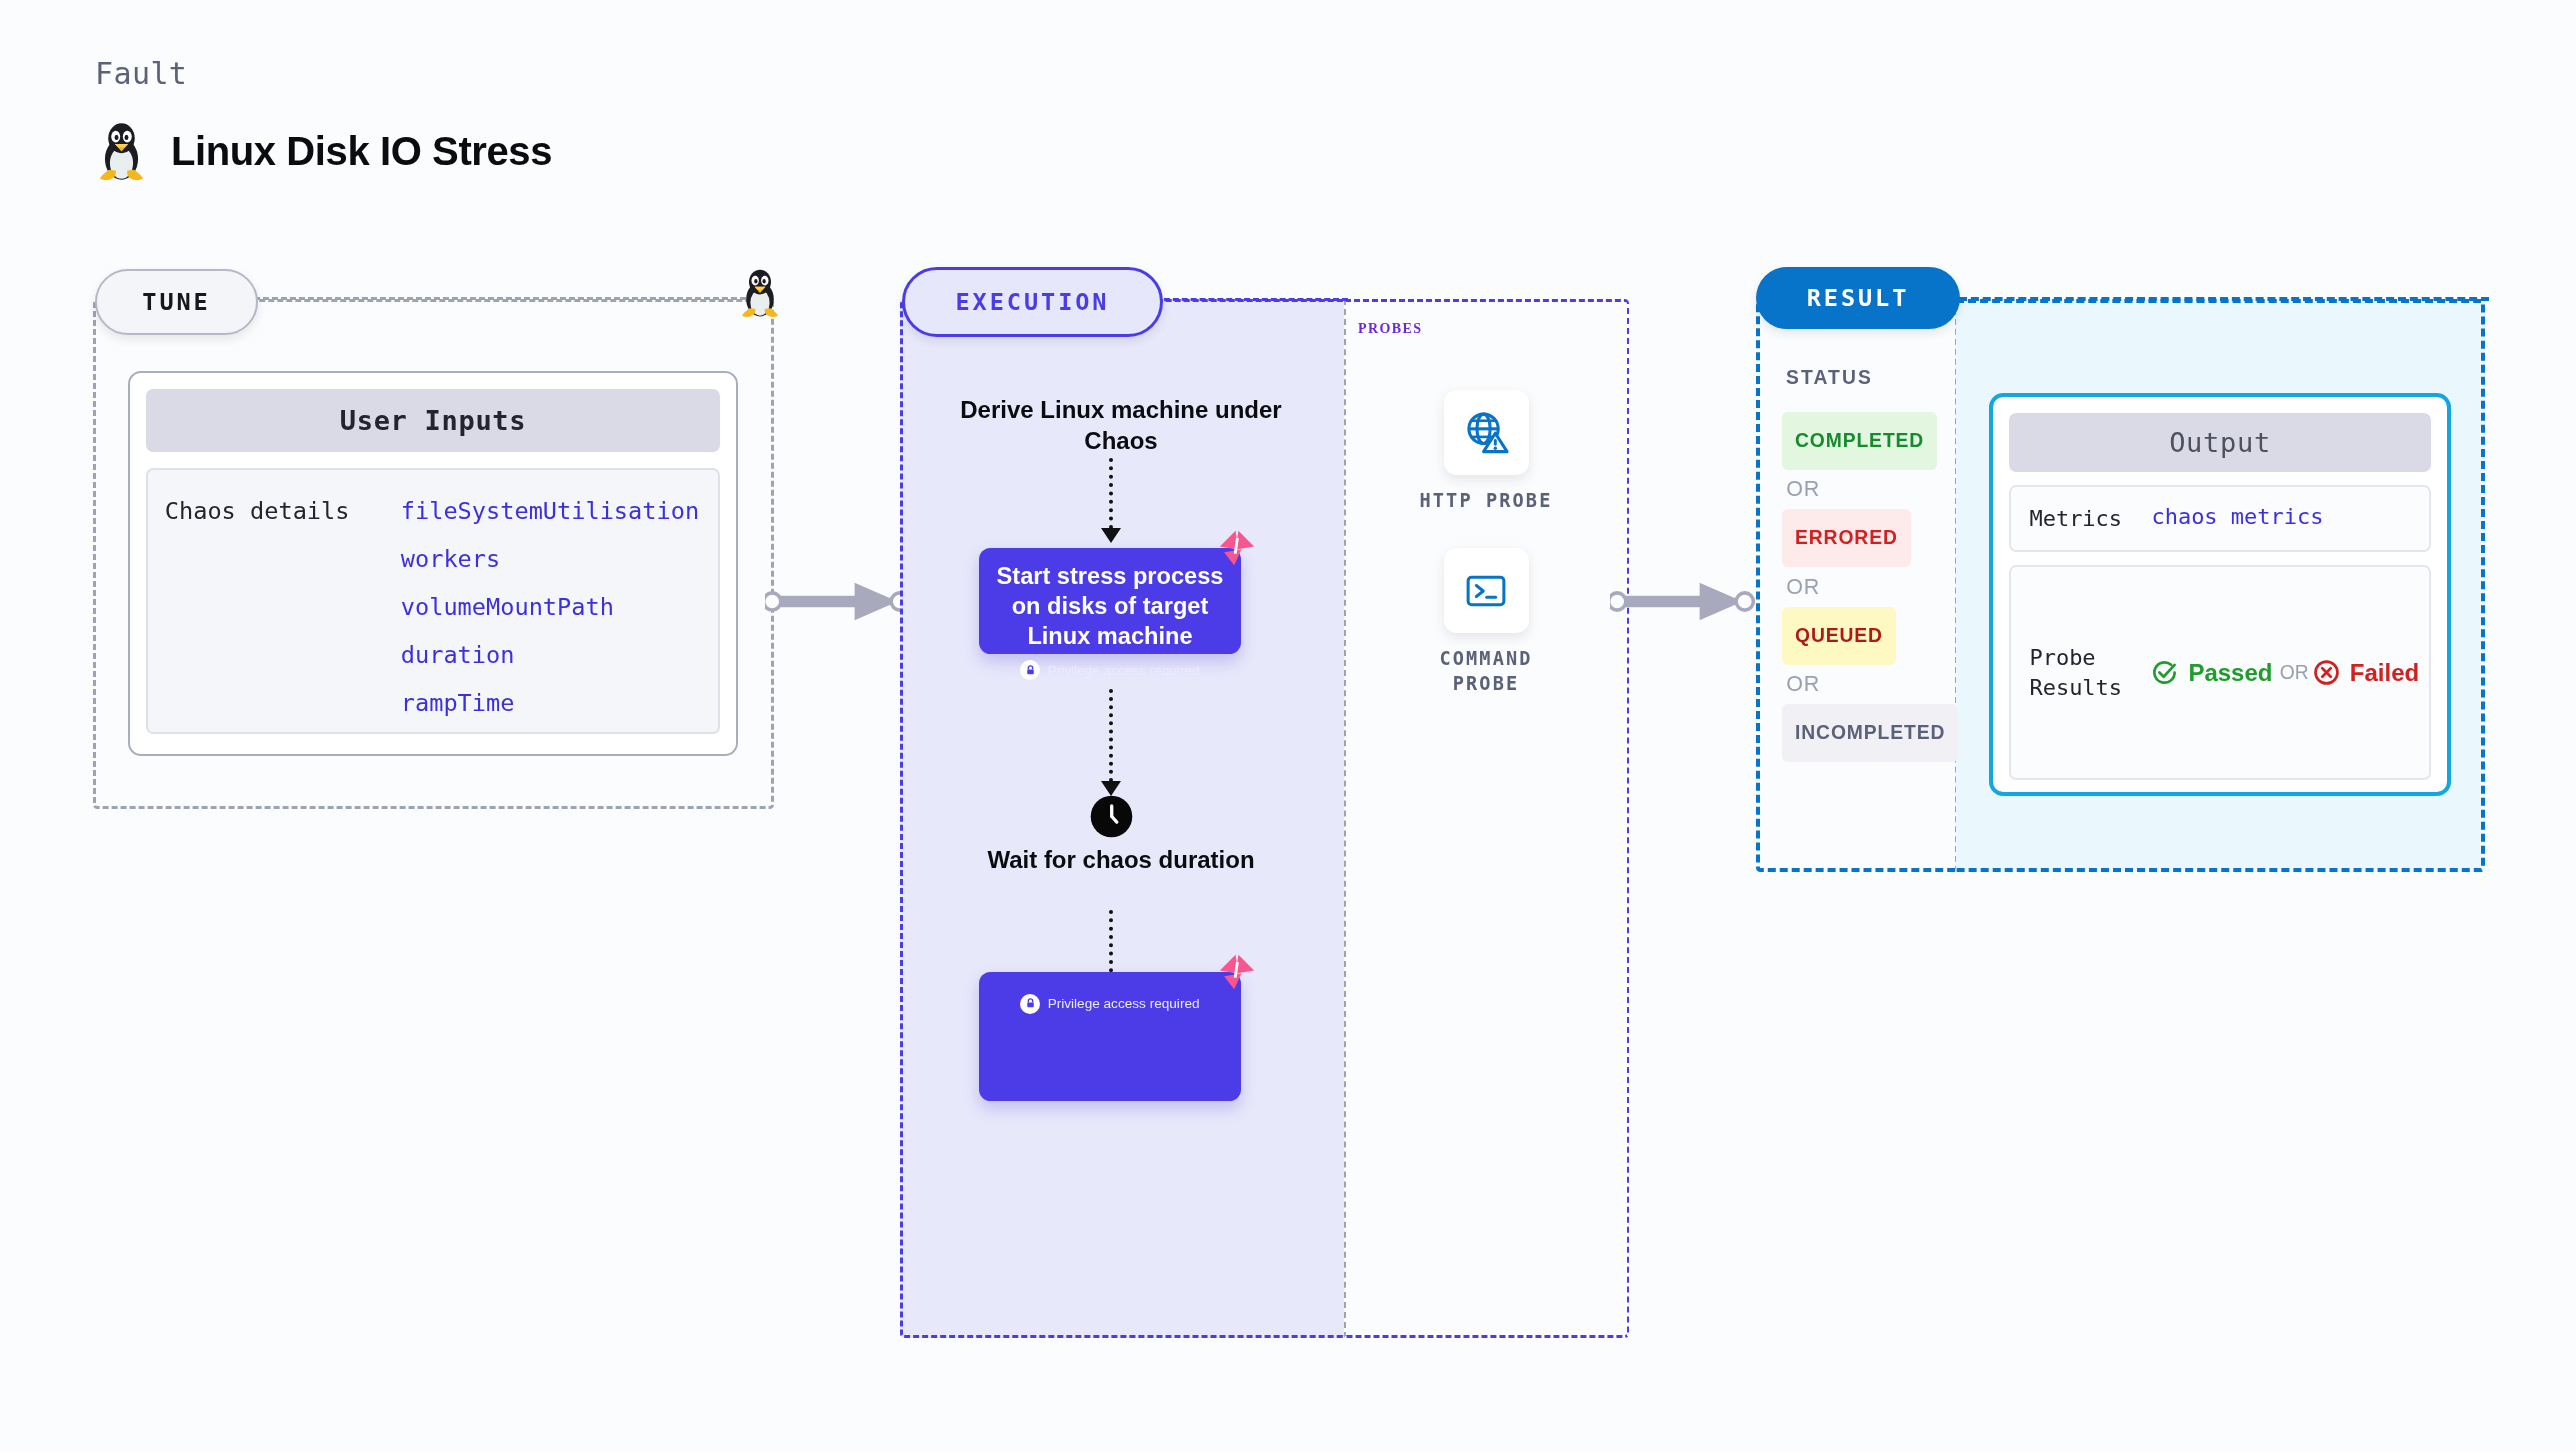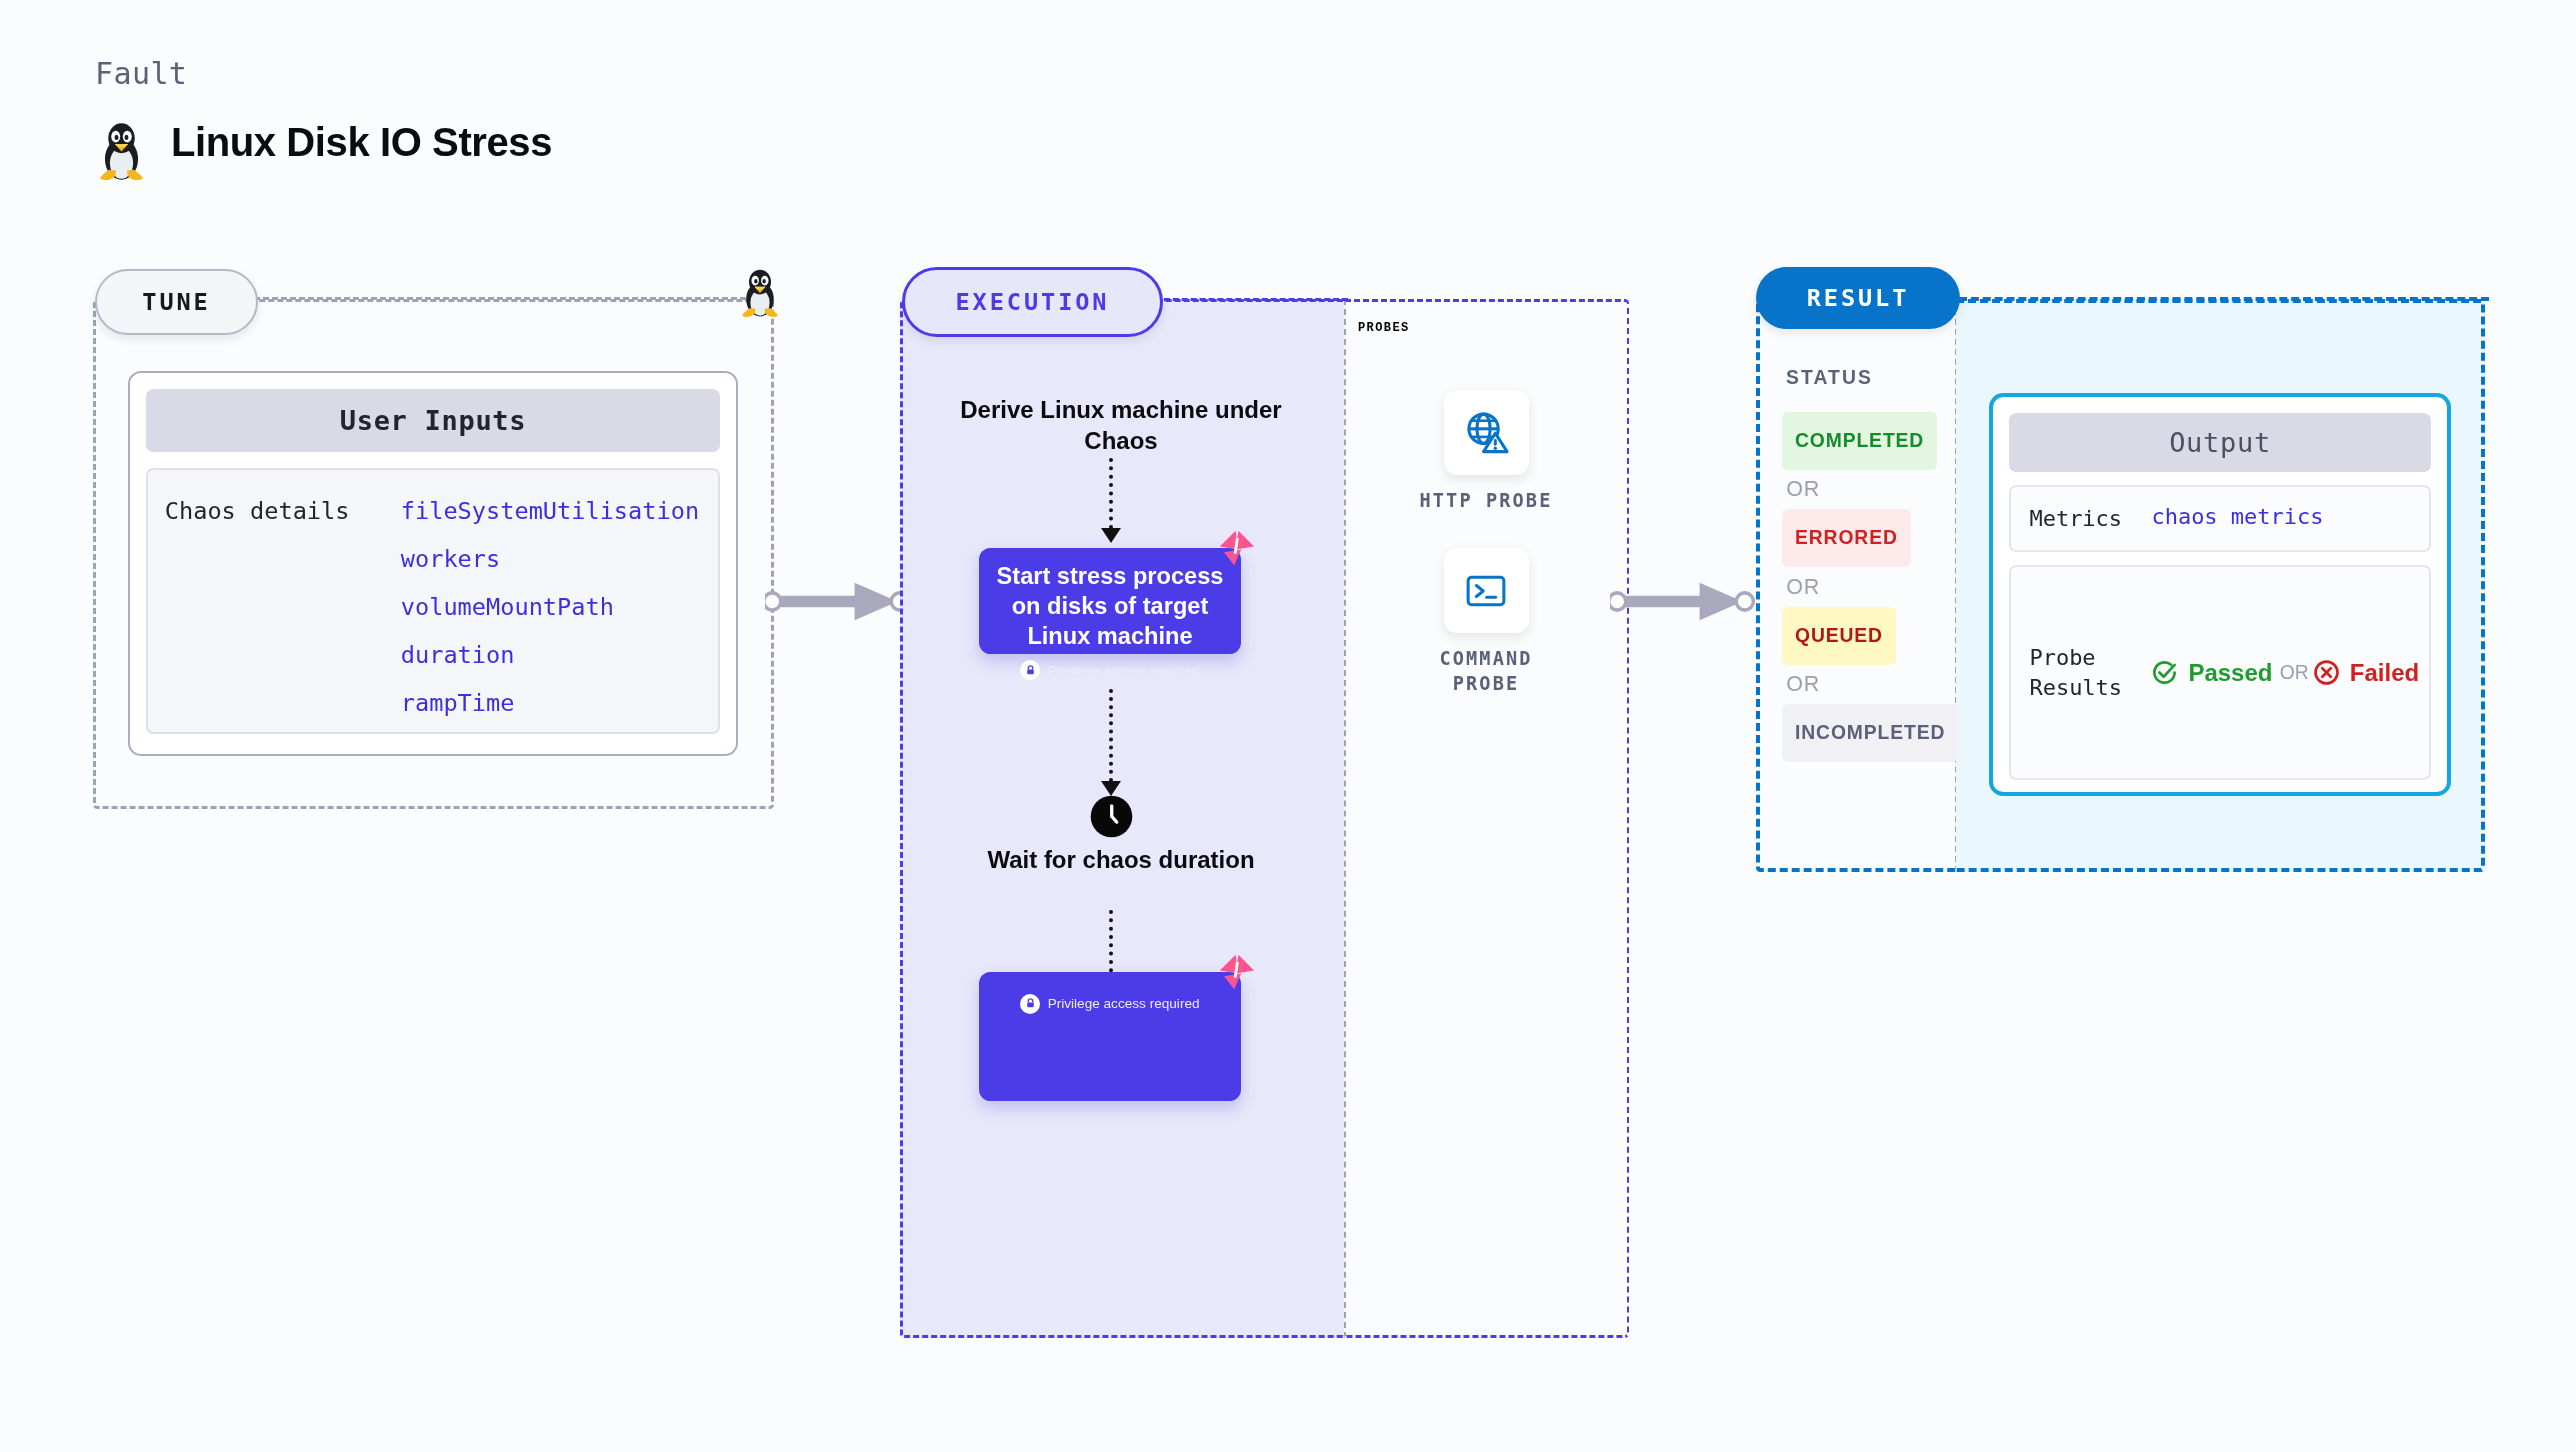--- a/index.html
+++ b/index.html
@@ -21,20 +21,21 @@
     left: 95px; top: 56px;
     font-family: "DejaVu Sans Mono", "Liberation Mono", monospace;
     font-size: 30px;
     color: #5b6178;
     letter-spacing: 0.4px;
   }
   #fault-title-row {
     position: absolute;
     left: 95px; top: 120px;
     display: flex;
+    align-items: center;
     gap: 23px;
   }
   #fault-title {
     font-size: 40px;
     font-weight: 700;
     color: #0b0c10;
     letter-spacing: -0.4px;
   }
   .tux { width: 53px; height: 63px; display:block; }
 
@@ -274,24 +275,24 @@
     font-size: 24px;
     font-weight: 700;
     color: #0b0c10;
     line-height: 1.3;
   }
 
   
   #probes-label {
     position: absolute;
     left: 1358px; top: 321px;
-    font-family: Liberation Mono, monospace;
-    font-size: 12px;
+    font-family: Liberation Serif, serif;
+    font-size: 14px;
     letter-spacing: 1.4px;
-    color: #000000;
+    color: #6d28d9;
     font-weight: 700;
   }
   .probe-item {
     position: absolute;
     width: 172px;
     display: flex;
     flex-direction: column;
     align-items: center;
     gap: 13px;
   }

